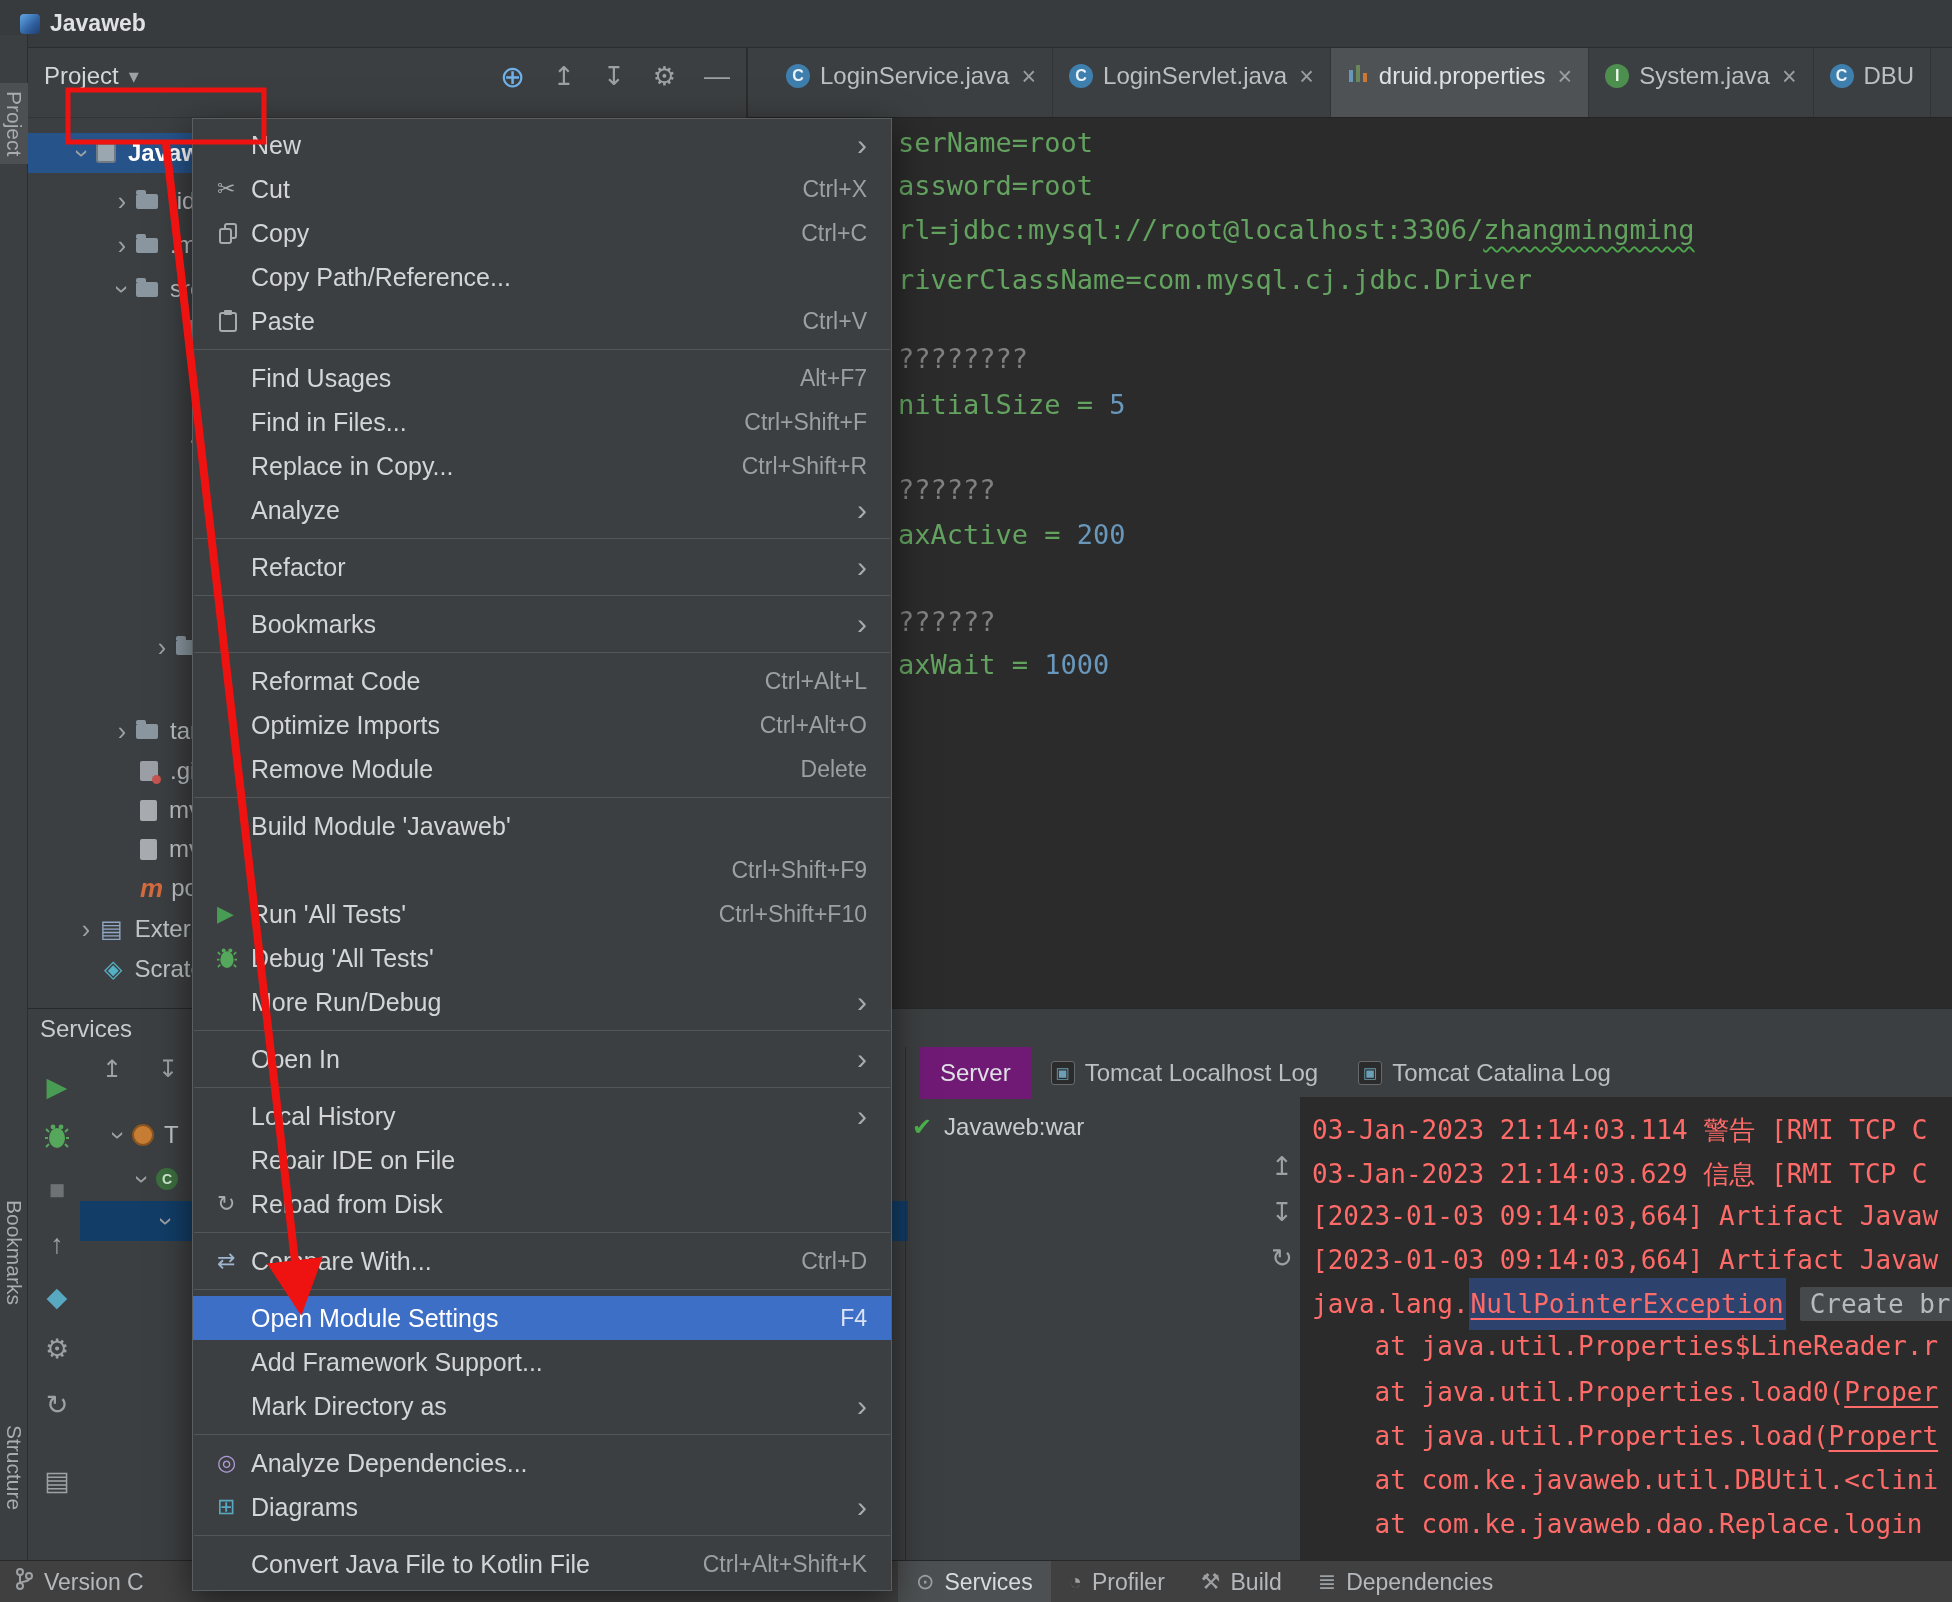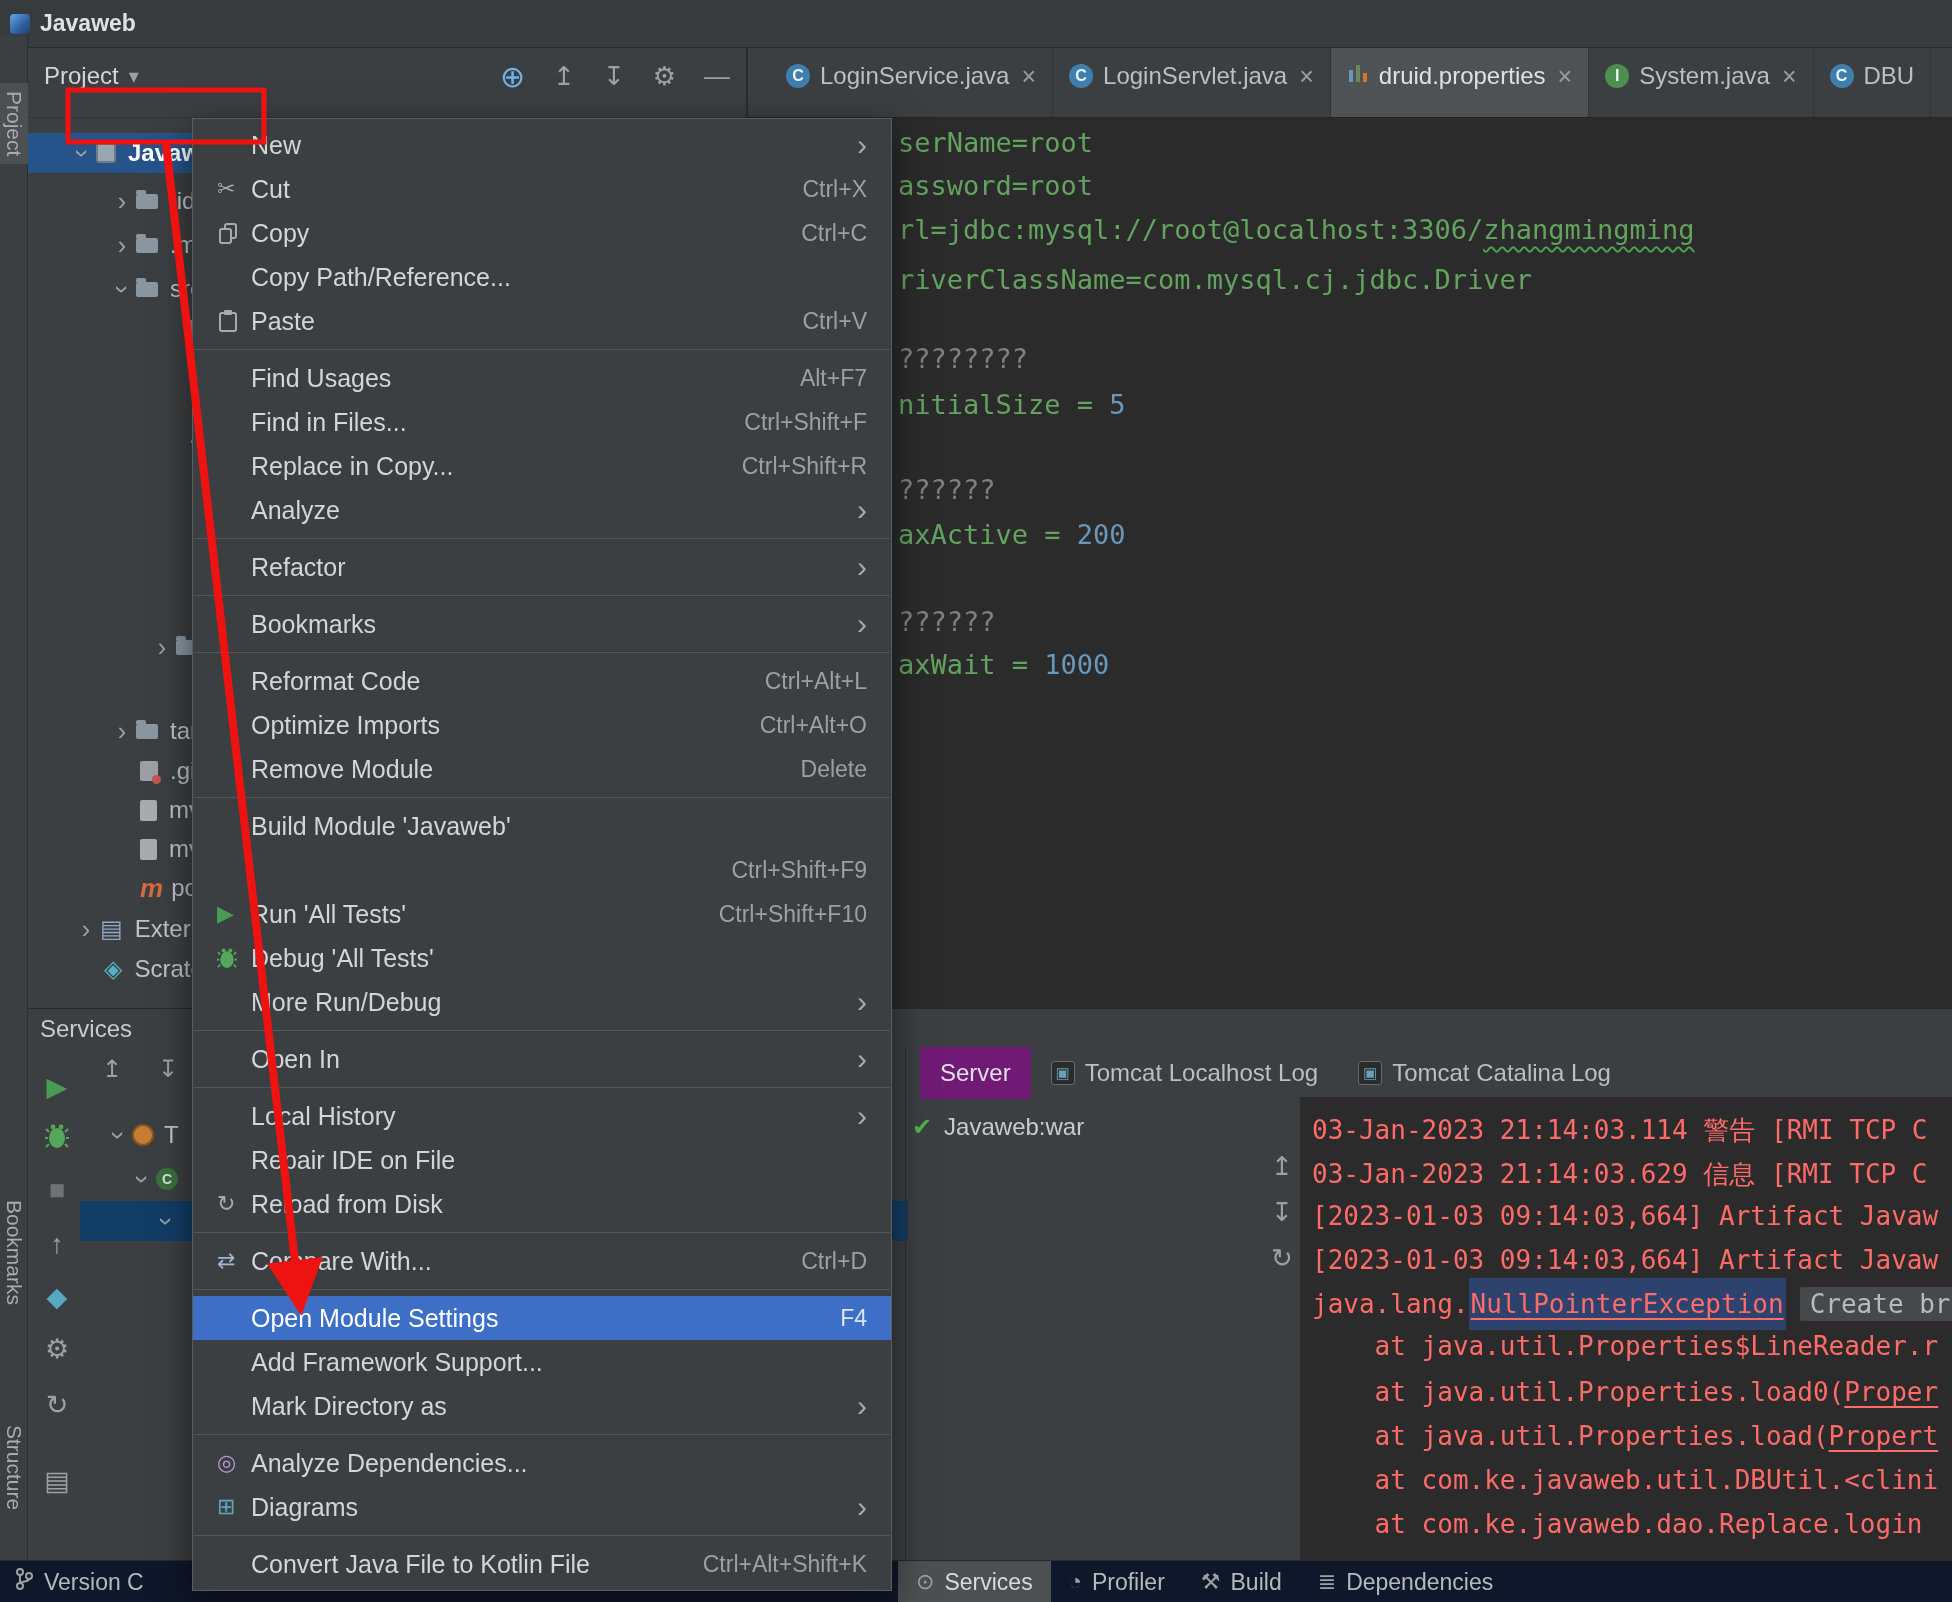--- a/index.html
+++ b/index.html
@@ -4,21 +4,21 @@
 <style>
   * { margin:0; padding:0; box-sizing:border-box; }
   html,body { width:1952px; height:1602px; }
   body {
     position:relative; overflow:hidden;
     background:#2b2b2b; color:#bbbec1;
     font-family:"Liberation Sans", sans-serif;
     font-size:24px;
   }
   
-  .titlebar{position:absolute;left:0;top:0;width:1952px;height:48px;background:#383b3d;border-bottom:1px solid #2a2c2d;display:flex;align-items:center;gap:10px;padding-left:10px;z-index:2;}
+  .titlebar{position:absolute;left:0;top:0;width:1952px;height:48px;background:#383b3d;border-bottom:1px solid #2a2c2d;display:flex;align-items:center;gap:10px;padding-left:20px;z-index:2;}
   .app-ico{width:20px;height:20px;border-radius:4px;background:linear-gradient(135deg,#62a8e8 0%,#2f5f9e 60%,#203f6e 100%);}
   .title-text{color:#dfe1e5;font-weight:bold;font-size:23px;}
   
   .stripe{position:absolute;left:0;top:35px;width:28px;height:1525px;background:#3c3f41;border-right:1px solid #2d2d2d;z-index:2;}
   .stripe-item{position:absolute;left:0;width:28px;display:flex;justify-content:center;}
   .rot{writing-mode:vertical-rl;font-size:21px;color:#a9adb0;}
   .si-project{top:48px;background:#4c5052;padding:8px 0;}
   .si-bookmarks{top:1165px;}
   .si-structure{top:1390px;}
   
@@ -76,21 +76,21 @@
   .con-ico{width:24px;height:24px;background:#2b2b2b;border:1px solid #666a6d;border-radius:3px;color:#6a9fb5;font-size:15px;display:flex;align-items:center;justify-content:center;flex:0 0 auto;}
   .war-row{position:absolute;left:884px;top:104px;display:flex;align-items:center;gap:12px;font-size:24px;color:#c9ccce;}
   .check{color:#4db24d;font-size:24px;}
   .gut{position:absolute;left:1234px;width:40px;text-align:center;font-size:26px;color:#9da1a4;}
   .console{position:absolute;left:1272px;top:88px;width:652px;height:464px;background:#2b2b2b;overflow:hidden;}
   .cline{position:absolute;left:12px;font-family:"DejaVu Sans Mono",monospace;font-size:26px;color:#ff6b68;white-space:pre;}
   .npe{background:#2d436e;text-decoration:underline;text-underline-offset:5px;padding:11px 2px;}
   .hint-chip{background:#46494b;color:#b7babd;margin-left:14px;padding:2px 10px;border-radius:2px;}
   .clink{text-decoration:underline;text-underline-offset:5px;}
   
-  .statusbar{position:absolute;left:0;top:1560px;width:1952px;height:42px;background:#0f172a;border-top:1px solid #282828;font-size:23px;color:#b6b9bc;z-index:2;}
+  .statusbar{position:absolute;left:0;top:1560px;width:1952px;height:42px;background:#404040;border-top:1px solid #282828;font-size:23px;color:#b6b9bc;z-index:2;}
   .vc{position:absolute;left:14px;top:0;height:42px;display:flex;align-items:center;gap:10px;}
   .sb-tabs{position:absolute;left:898px;top:0;height:42px;display:flex;}
   .sb-tab{display:flex;align-items:center;gap:10px;padding:0 18px;height:42px;}
   .sb-tab.active{background:#4d5052;color:#d8dadc;}
   .sb-ico{color:#9da1a4;font-size:22px;}
   
   .menu{position:absolute;left:192px;top:118px;width:700px;background:#3c3f41;border:1px solid #5b5e60;box-shadow:0 10px 34px rgba(0,0,0,.55);padding:4px 0;z-index:20;}
   .mi{height:44px;display:flex;align-items:center;padding:0 24px;font-size:25px;color:#d3d5d7;}
   .mi-ico{width:34px;flex:0 0 34px;display:flex;align-items:center;color:#a7abae;font-size:22px;}
   .mi-ico.green{color:#499c54;}

